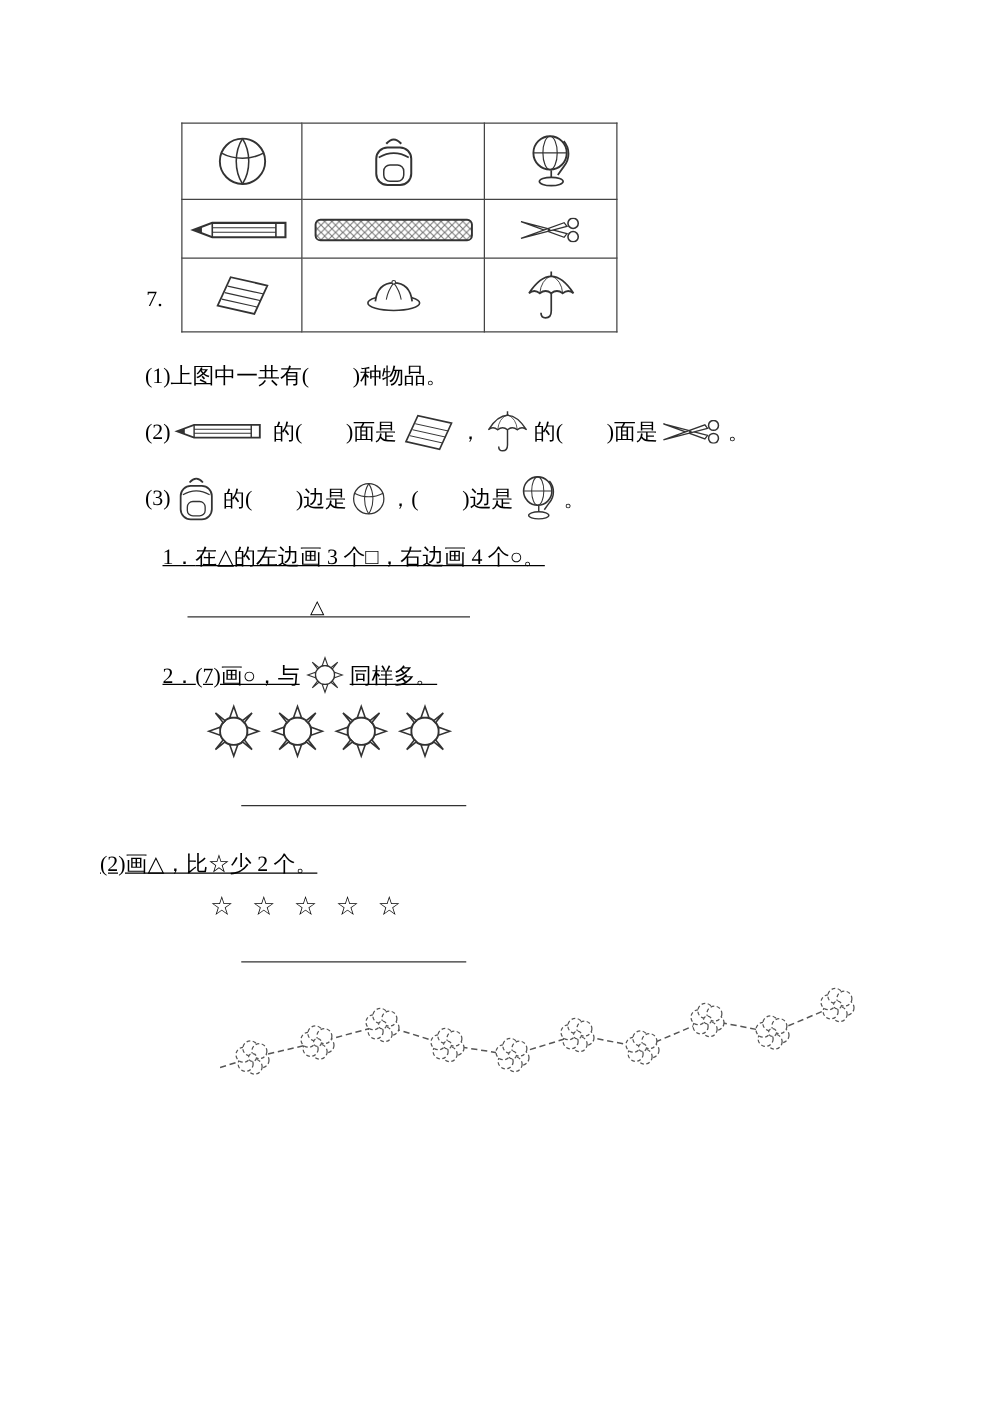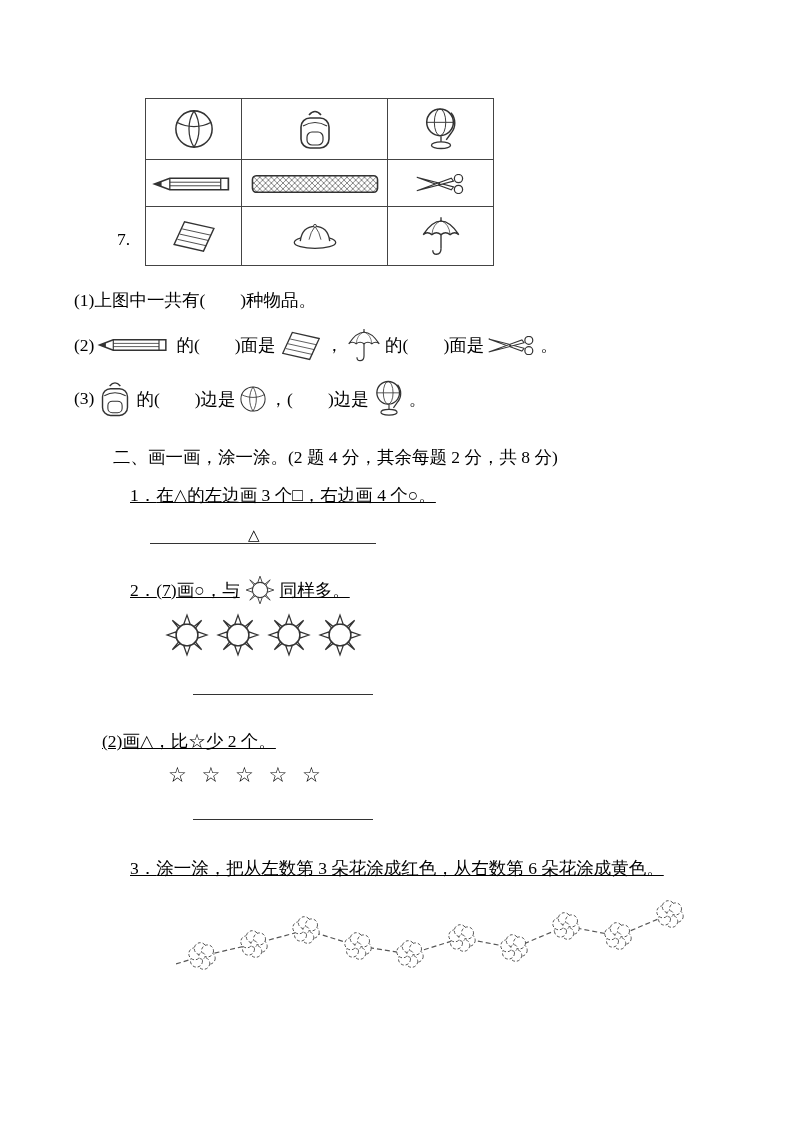--- a/index.html
+++ b/index.html
@@ -25,29 +25,29 @@
   .icon-ball{width:42px;height:42px}
   .icon-backpack{width:40px;height:46px}
   .icon-globe{width:40px;height:46px}
   .icon-pencil{width:84px;height:18px}
   .icon-ruler{width:128px;height:20px}
   .icon-scissors{width:52px;height:20px}
   .icon-notebook{width:48px;height:36px}
   .icon-hat{width:46px;height:28px}
   .icon-umbrella{width:42px;height:44px}
   
-  .sub{margin:22px 0 0 74px;}
+  .sub{margin:22px 0 0 116px;}
   .iconline{display:flex;align-items:center;margin-top:14px;white-space:nowrap;}
   .iconline svg{margin:0 3px;flex:0 0 auto;}
   
   .section-title{margin:26px 0 0 113px;}
   .qline{margin:14px 0 0 130px;white-space:nowrap;text-decoration:underline;}
   .qline.withicon{display:flex;align-items:center;margin-top:30px;}
   .qline.withicon svg{margin:0 4px;}
-  .indent2{margin-left:102px;margin-top:34px;}
+  .indent2{margin-left:80px;margin-top:34px;}
   .draw-line{position:relative;margin:8px 0 0 150px;width:226px;height:28px;border-bottom:1.5px solid #333;}
   .draw-line .tri{position:absolute;left:98px;bottom:-1px;font-size:15px;font-family:"DejaVu Sans",sans-serif;}
   .sun-row{margin:6px 0 0 164px;display:flex;gap:5px;}
   .answer-line{margin:36px 0 0 193px;width:180px;height:0;border-bottom:1.5px solid #333;}
   .answer-line.second{margin-top:32px;}
   .star-row{margin:10px 0 0 168px;font-size:21px;letter-spacing:4px;font-family:"DejaVu Sans",sans-serif;}
   .flower-garland{display:block;margin:10px 0 0 176px;}
 </style>
 </head>
 <body>
@@ -212,21 +212,20 @@
     <svg width="28" height="28">
         <use href="#sym-ball"></use>
       </svg>
     <span>，(　　)边是</span>
     <svg width="34" height="39">
         <use href="#sym-globe"></use>
       </svg>
     <span>。</span>
   </div>
 
-  <div class="section-title">二、画一画，涂一涂。(2 题 4 分，其余每题 2 分，共 8 分)</div>
 
   <div class="qline">
     <span>1．</span><span>在△的左边画 3 个□，右边画 4 个○。</span>
   </div>
   <div class="draw-line">
     <span class="tri">△</span>
   </div>
 
   <div class="qline withicon">
     <span>2．</span>
@@ -251,23 +250,20 @@
       </svg>
     </div>
   <div class="answer-line"></div>
 
   <div class="qline indent2">
     <span>(2)画△，比☆少 2 个。</span>
   </div>
   <div class="star-row">☆ ☆ ☆ ☆ ☆</div>
   <div class="answer-line second"></div>
 
-  <div class="qline" style="margin-top:36px">
-    <span>3．</span><span>涂一涂，把从左数第 3 朵花涂成红色，从右数第 6 朵花涂成黄色。</span>
-  </div>
   <svg class="flower-garland" width="540" height="92">
       <path d="M0 74 L 26 66 L 78 54 L 130 40 L 182 56 L 234 64 L 286 48 L 338 58 L 390 36 L 442 46 L 494 24" fill="none" stroke="#555" stroke-width="1.2" stroke-dasharray="5 3"></path>
       <g>
         <circle cx="33.2" cy="68.2" r="6" fill="#fff" stroke="#555" stroke-width="1" stroke-dasharray="3 2"></circle>
         <circle cx="27.7" cy="73.3" r="6" fill="#fff" stroke="#555" stroke-width="1" stroke-dasharray="3 2"></circle>
         <circle cx="20.5" cy="71.1" r="6" fill="#fff" stroke="#555" stroke-width="1" stroke-dasharray="3 2"></circle>
         <circle cx="18.8" cy="63.8" r="6" fill="#fff" stroke="#555" stroke-width="1" stroke-dasharray="3 2"></circle>
         <circle cx="24.3" cy="58.7" r="6" fill="#fff" stroke="#555" stroke-width="1" stroke-dasharray="3 2"></circle>
         <circle cx="31.5" cy="60.9" r="6" fill="#fff" stroke="#555" stroke-width="1" stroke-dasharray="3 2"></circle>
         <circle cx="26" cy="66" r="3.2" fill="#fff" stroke="#555" stroke-width="1" stroke-dasharray="3 2"></circle>

